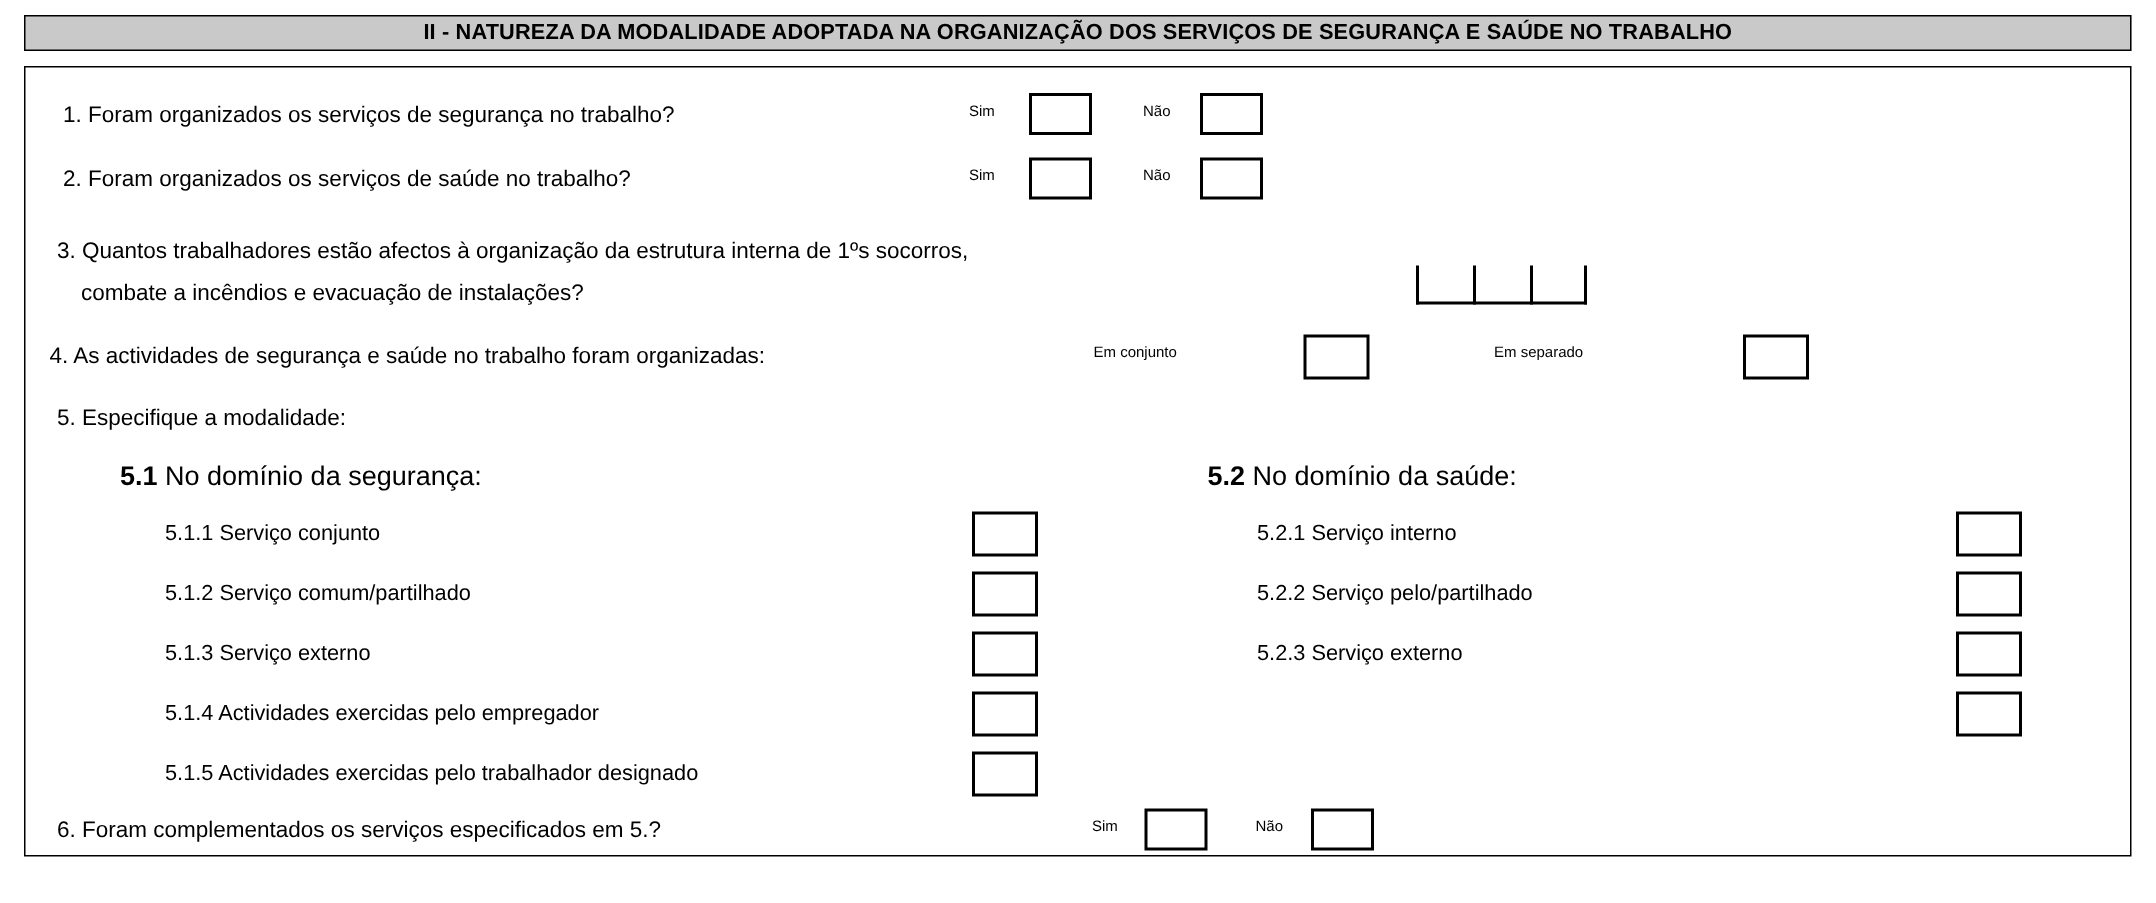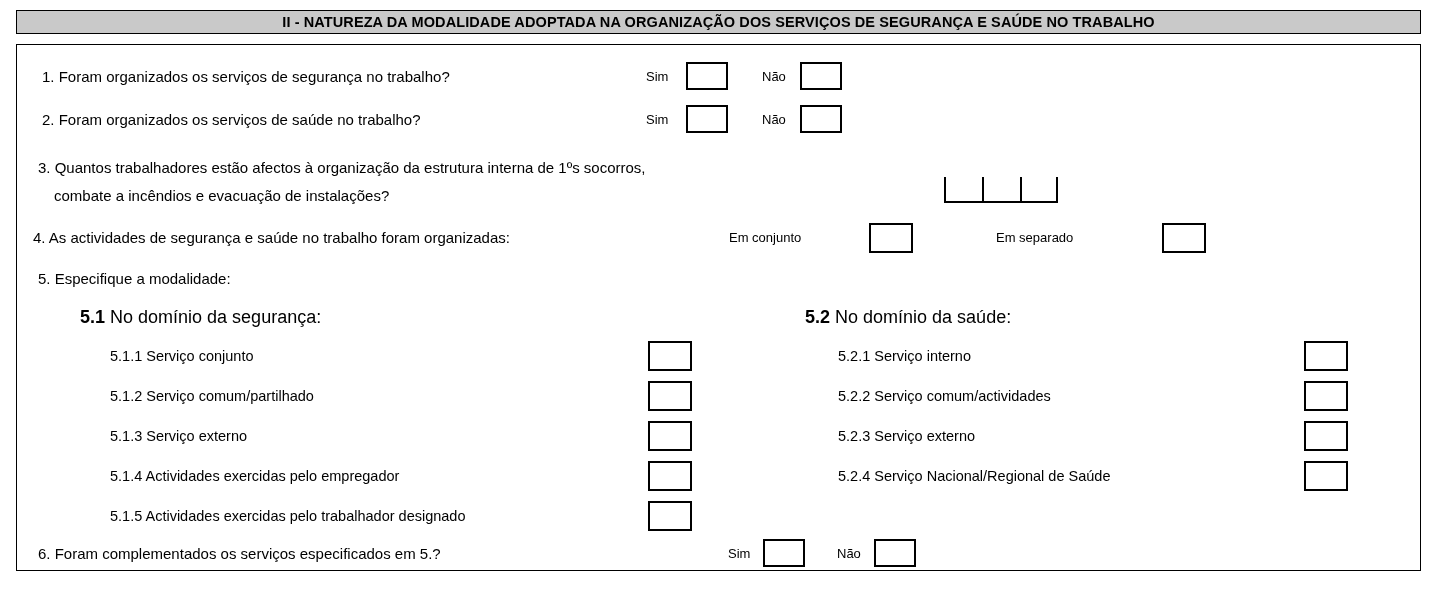--- a/index.html
+++ b/index.html
@@ -97,21 +97,21 @@
     border-left: 2px solid #000;
     border-bottom: 2px solid #000;
     box-sizing: border-box;
   }
   .comb .cell:last-child {
     border-right: 2px solid #000;
   }
 
   .inline-lbl {
     position: absolute;
-    font-size: 13px;
+    font-size: 10px;
     white-space: nowrap;
   }
 </style>
 </head>
 <body>
 
 <div class="form-wrap">
 
   <div class="section-header">
     <span class="section-header-text">II - NATUREZA DA MODALIDADE ADOPTADA NA ORGANIZAÇÃO DOS SERVIÇOS DE SEGURANÇA E SAÚDE NO TRABALHO</span>
@@ -161,27 +161,26 @@
 
   <div class="small-label" style="left:110px; top:468px;">5.1.4  Actividades exercidas pelo empregador</div>
   <div class="cbox lg" style="left:648px; top:461px;"></div>
 
   <div class="small-label" style="left:110px; top:508px;">5.1.5 Actividades exercidas pelo trabalhador designado</div>
   <div class="cbox lg" style="left:648px; top:501px;"></div>
 
   <div class="small-label" style="left:838px; top:348px;">5.2.1 Serviço interno</div>
   <div class="cbox lg" style="left:1304px; top:341px;"></div>
 
-  <div class="small-label" style="left:838px; top:388px;">5.2.2 Serviço comum/actividades</div>
+  <div class="small-label" style="left:838px; top:388px;">5.2.2 Serviço pelo/partilhado</div>
   <div class="cbox lg" style="left:1304px; top:381px;"></div>
 
   <div class="small-label" style="left:838px; top:428px;">5.2.3 Serviço externo</div>
   <div class="cbox lg" style="left:1304px; top:421px;"></div>
 
-  <div class="small-label" style="left:838px; top:468px;">5.2.4 Serviço Nacional/Regional de Saúde</div>
   <div class="cbox lg" style="left:1304px; top:461px;"></div>
 
   <div class="q" style="left:38px; top:545px;">6. Foram complementados os serviços especificados em 5.?</div>
   <div class="inline-lbl" style="left:728px; top:546px;">Sim</div>
   <div class="cbox md" style="left:763px; top:539px;"></div>
   <div class="inline-lbl" style="left:837px; top:546px;">Não</div>
   <div class="cbox md" style="left:874px; top:539px;"></div>
 
 </div>
 

